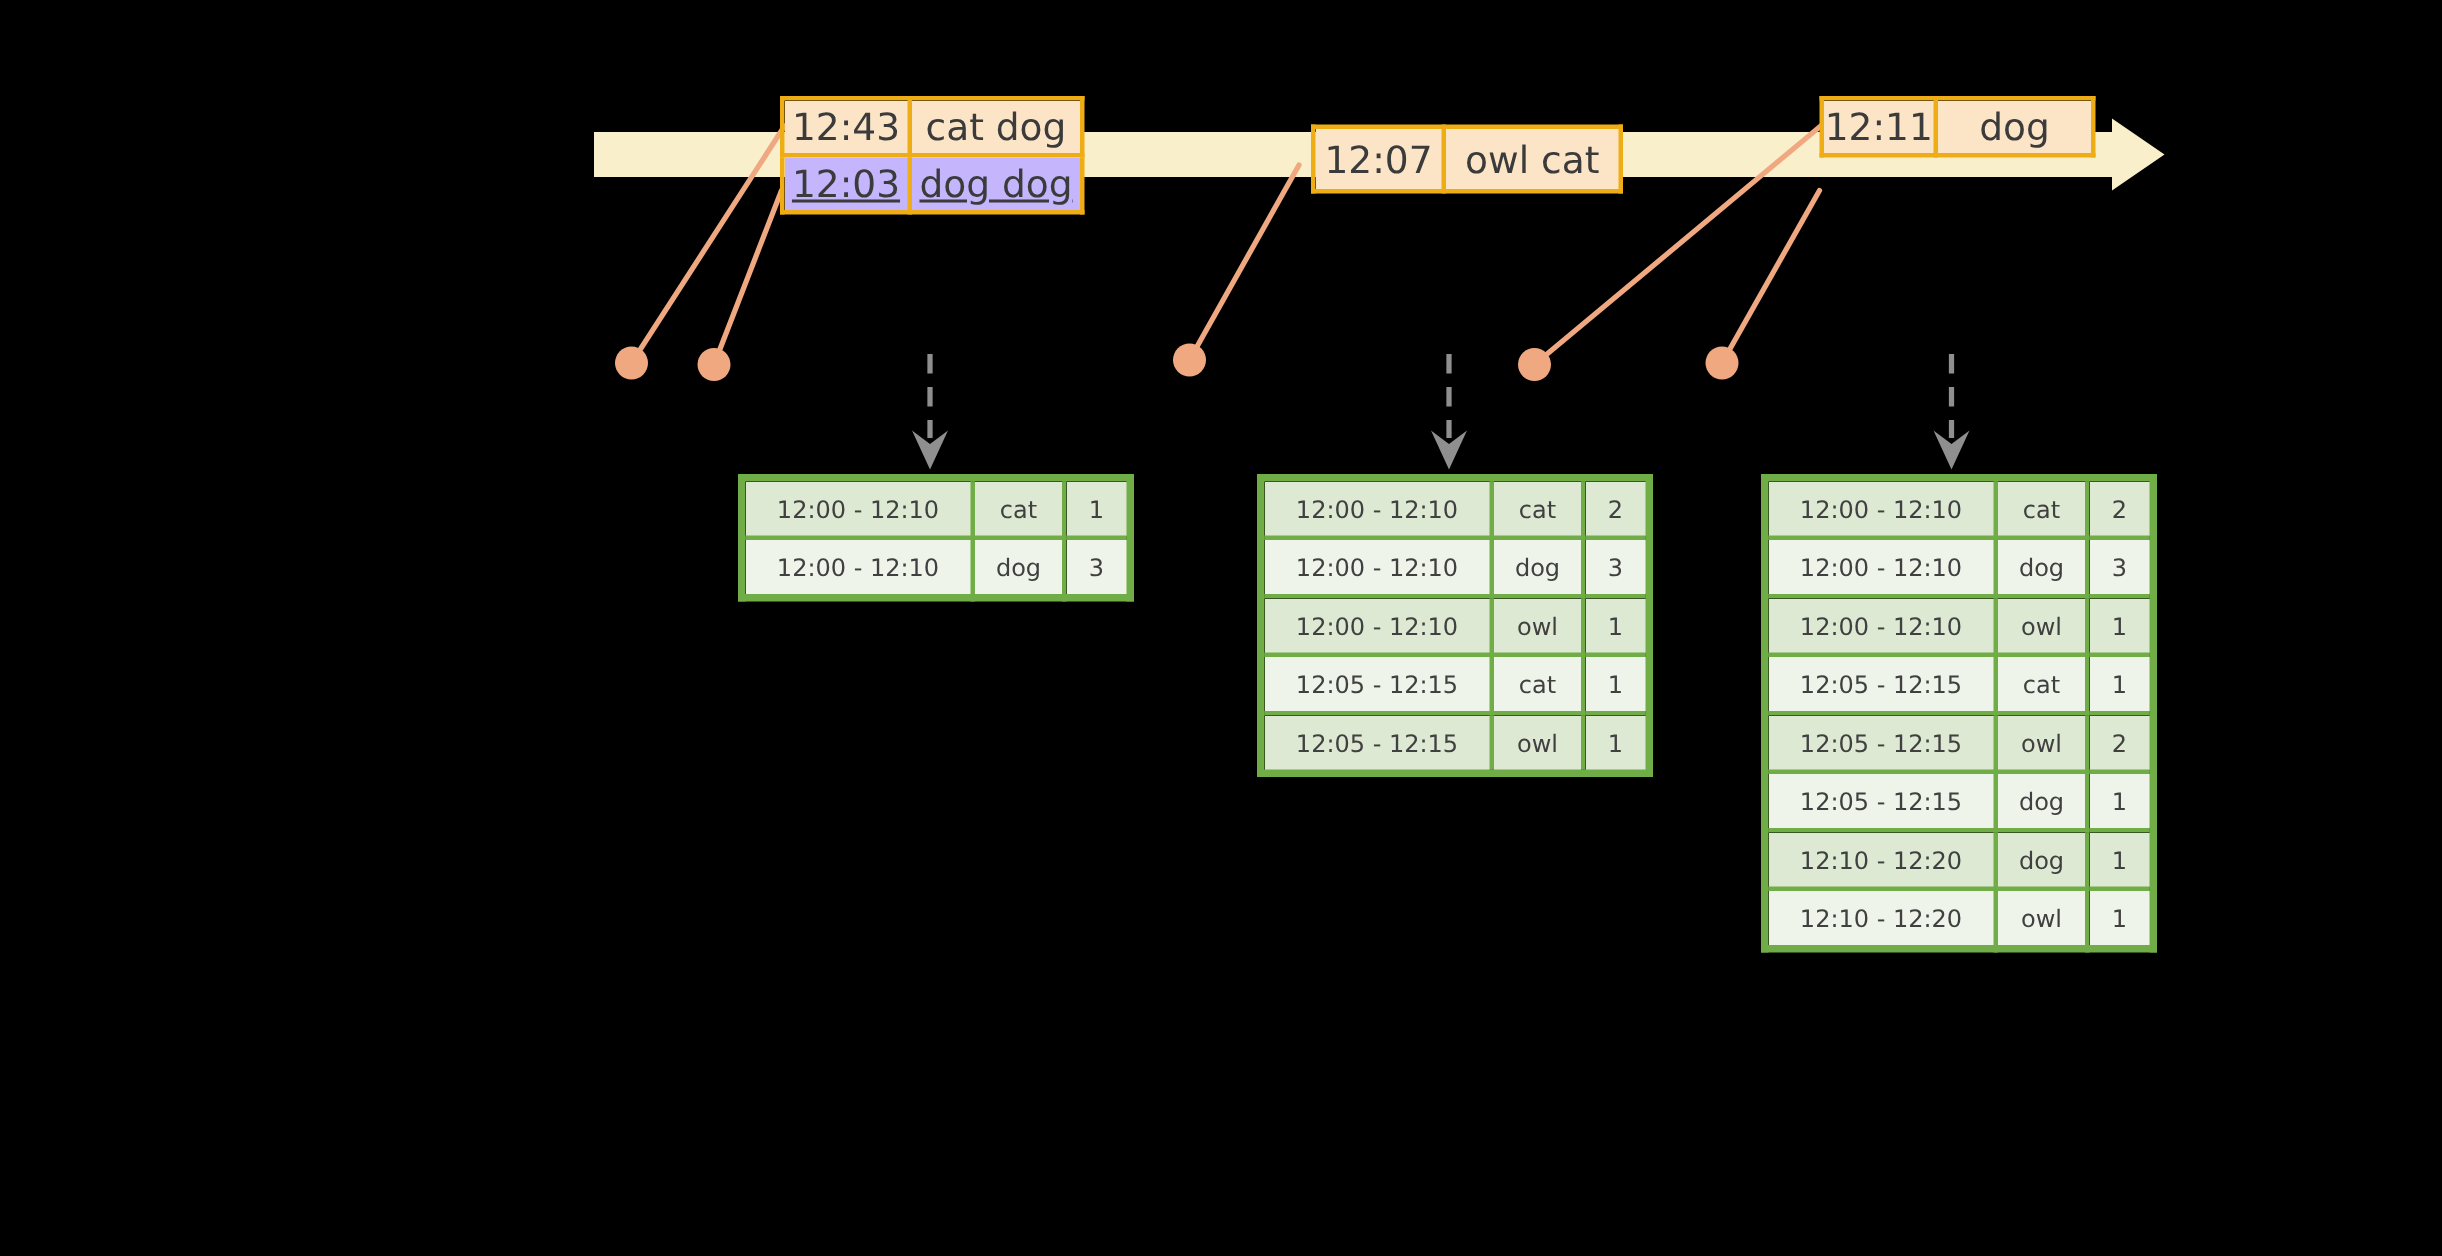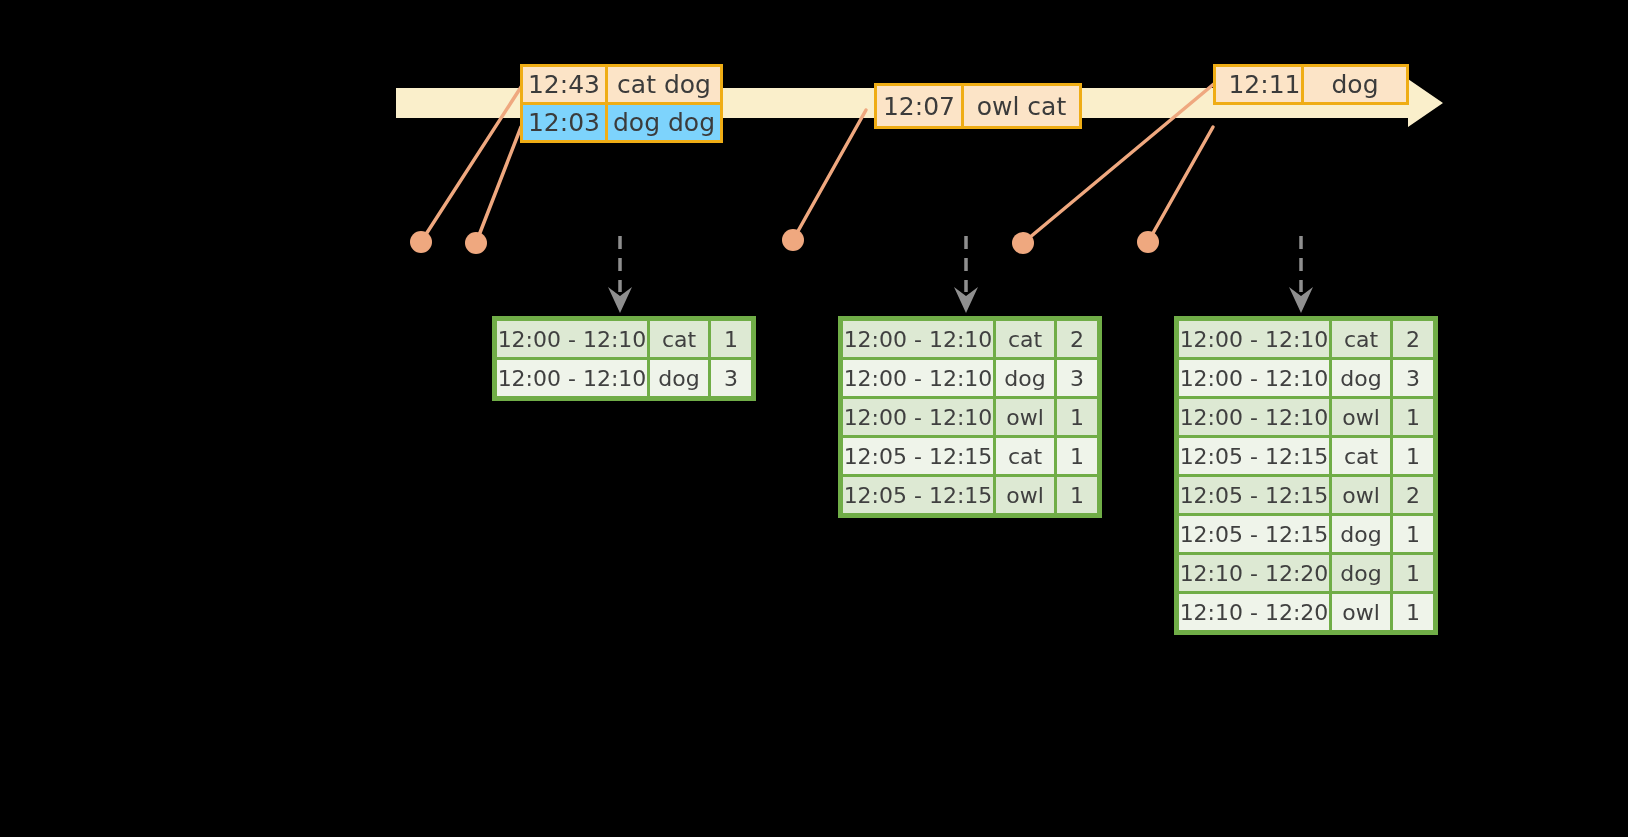--- a/index.html
+++ b/index.html
@@ -9,32 +9,32 @@
   }
   #shape-layer{position:absolute;left:0;top:0;width:1628px;height:837px;}
 
   table{border-collapse:collapse;position:absolute;table-layout:fixed;}
   td{padding:0;text-align:center;vertical-align:middle;overflow:hidden;white-space:nowrap;}
 
   
   .evt-table{border:3px solid #efad15;}
   .evt-table td{border:3px solid #efad15;font-size:25px;color:#3b3b3b;height:35px;}
   .evt-table tr.dark td{background:#fce4c7;}
-  .evt-table tr.light td{background:#7dd3fc;}
+  .evt-table tr.light td{background:#c4b5fd;text-decoration:underline;}
   .evt-table .c-time{width:82px;}
   .evt1 .c-words{width:112px;}
   .evt2 .c-time{width:84px;}
   .evt2 .c-words{width:115px;}
   .evt2 td{height:40px;}
-  .evt3 .c-time{width:73px;padding-left:12px;}
+  .evt3 .c-time{width:73px;}
   .evt3 .c-words{width:102px;}
 
   
   .res-table{border:5px solid #70ad47;}
-  .res-table td{border:3px solid #70ad47;font-size:22px;color:#404040;height:36px;}
+  .res-table td{border:3px solid #70ad47;font-size:16px;color:#404040;height:36px;}
   .res-table tr.dark td{background:#dde9d3;}
   .res-table tr.light td{background:#eff4ea;}
   .res-table .c-window{width:150px;}
   .res-table .c-word{width:58px;}
   .res-table .c-count{width:40px;}
 </style>
 </head>
 <body>
 
 <div id="canvas">

